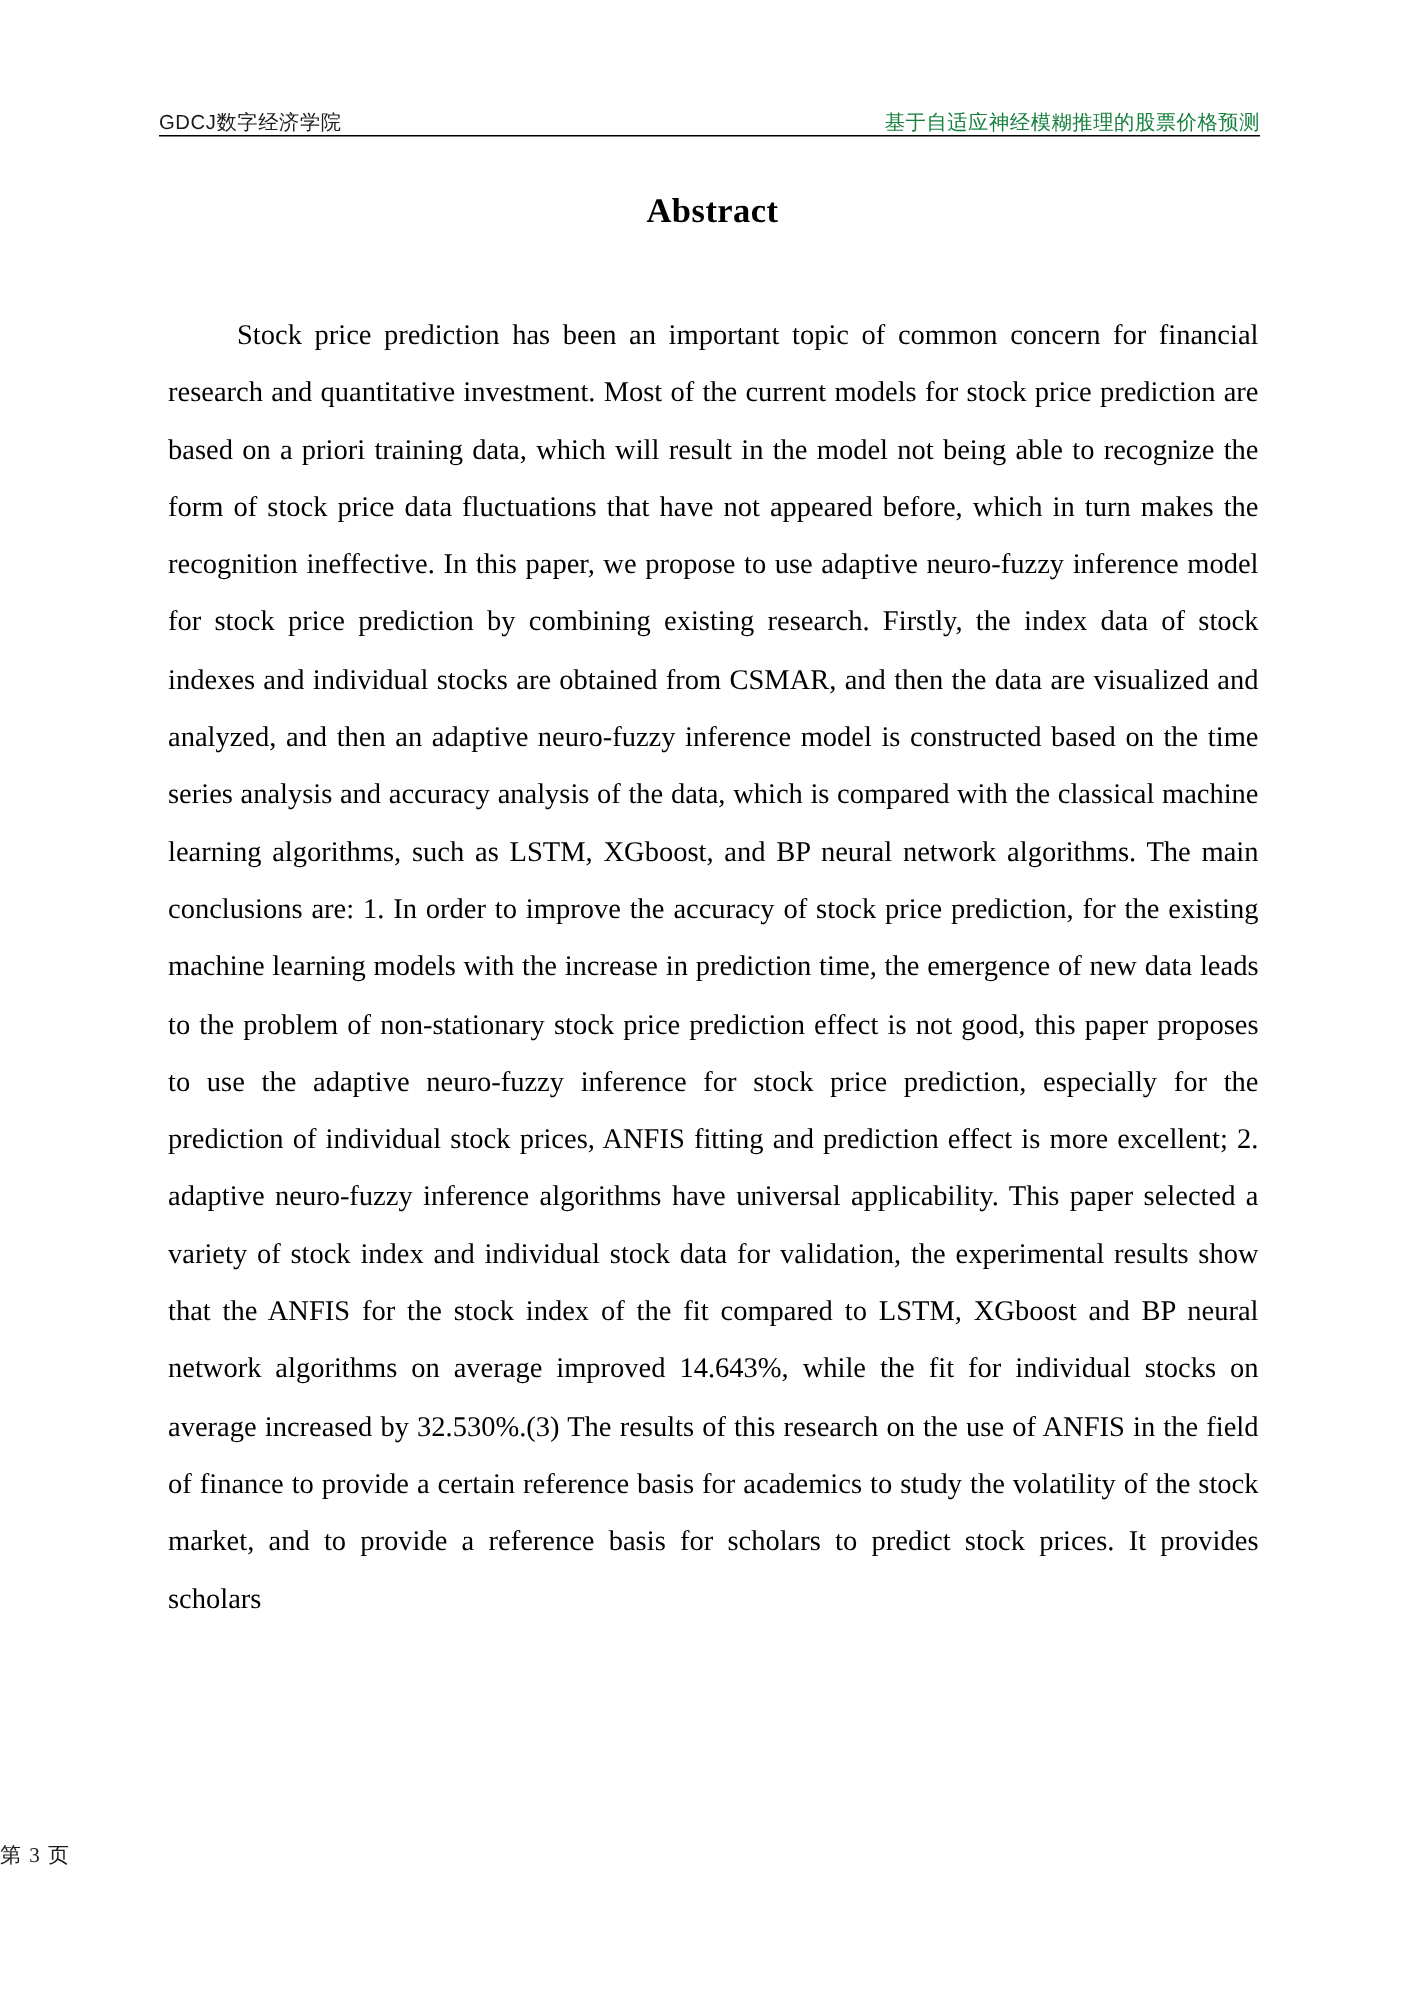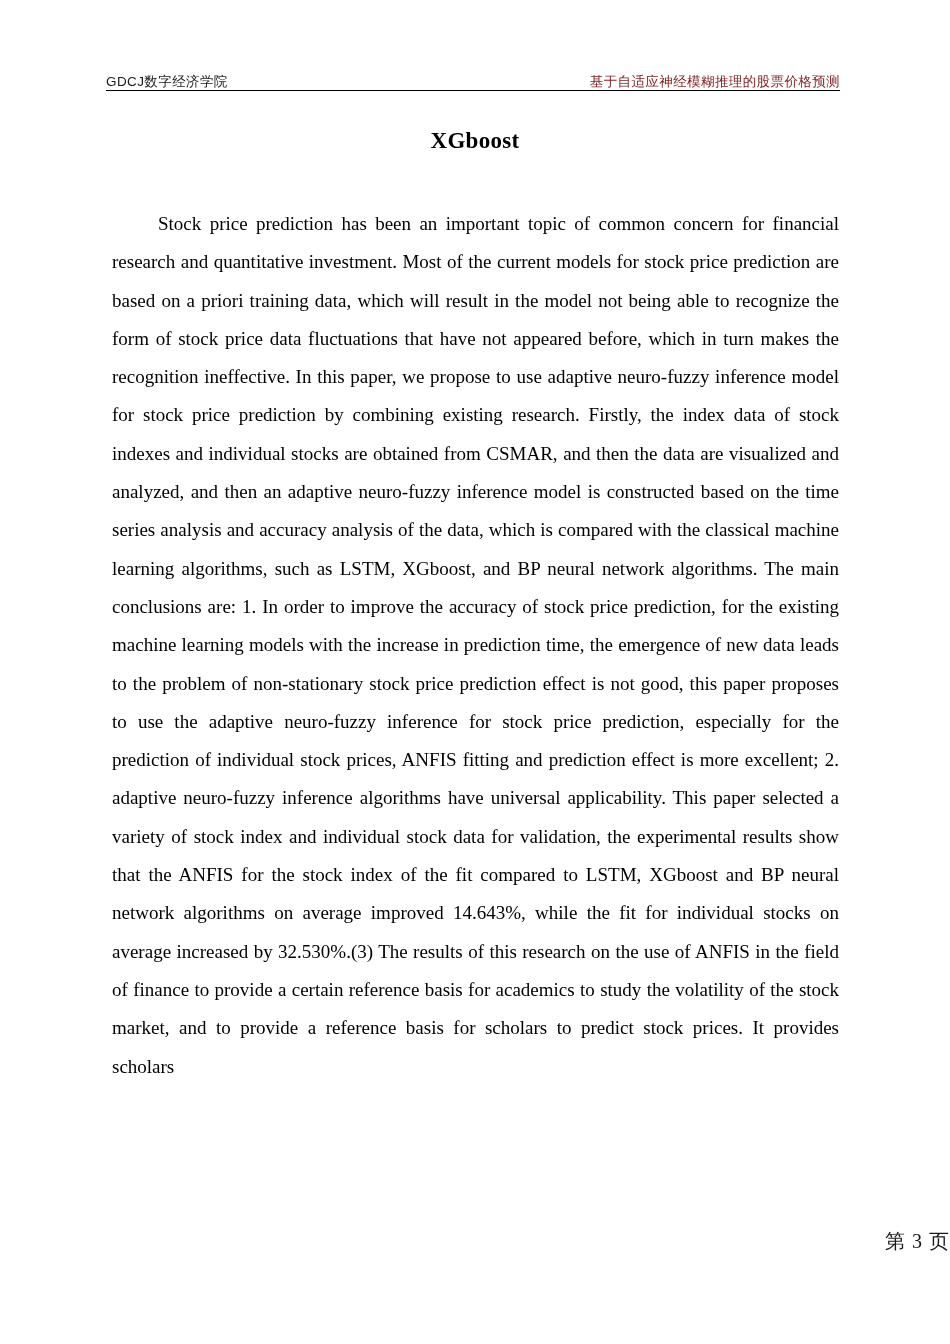--- a/index.html
+++ b/index.html
@@ -42,21 +42,21 @@
     letter-spacing: 0.4px;
     line-height: 1;
     color: #1a1a1a;
     white-space: nowrap;
   }
   .header-right {
     font-family: "Liberation Sans", "DejaVu Sans", sans-serif;
     font-size: 13.5px;
     letter-spacing: 0.4px;
     line-height: 1;
-    color: #7f1d1d;
+    color: #15803d;
     white-space: nowrap;
   }
   .header-rule {
     position: absolute;
     left: 106px;
     top: 90px;
     width: 734px;
     height: 0;
     border-top: 1.6px solid #000000;
   }
@@ -89,37 +89,37 @@
     hyphens: none;
     word-spacing: 0.2px;
   }
 
   
   .page-footer {
     position: absolute;
     left: 0;
     top: 1228px;
     width: 950px;
-    text-align: right;
+    text-align: left;
     font-family: "Liberation Serif", "DejaVu Serif", serif;
-    font-size: 20px;
+    font-size: 14px;
     letter-spacing: 1px;
     color: #1a1a1a;
   }
 </style>
 </head>
 <body>
 
 <div class="page">
 
   <div class="page-header">
     <div class="header-left">GDCJ数字经济学院</div>
     <div class="header-right">基于自适应神经模糊推理的股票价格预测</div>
   </div>
   <div class="header-rule"></div>
 
-  <h1 class="doc-title">XGboost</h1>
+  <h1 class="doc-title">Abstract</h1>
 
   <div class="abstract-body">Stock price prediction has been an important topic of common concern for financial research and quantitative investment. Most of the current models for stock price prediction are based on a priori training data, which will result in the model not being able to recognize the form of stock price data fluctuations that have not appeared before, which in turn makes the recognition ineffective. In this paper, we propose to use adaptive neuro-fuzzy inference model for stock price prediction by combining existing research. Firstly, the index data of stock indexes and individual stocks are obtained from CSMAR, and then the data are visualized and analyzed, and then an adaptive neuro-fuzzy inference model is constructed based on the time series analysis and accuracy analysis of the data, which is compared with the classical machine learning algorithms, such as LSTM, XGboost, and BP neural network algorithms. The main conclusions are: 1. In order to improve the accuracy of stock price prediction, for the existing machine learning models with the increase in prediction time, the emergence of new data leads to the problem of non-stationary stock price prediction effect is not good, this paper proposes to use the adaptive neuro-fuzzy inference for stock price prediction, especially for the prediction of individual stock prices, ANFIS fitting and prediction effect is more excellent; 2. adaptive neuro-fuzzy inference algorithms have universal applicability. This paper selected a variety of stock index and individual stock data for validation, the experimental results show that the ANFIS for the stock index of the fit compared to LSTM, XGboost and BP neural network algorithms on average improved 14.643%, while the fit for individual stocks on average increased by 32.530%.(3) The results of this research on the use of ANFIS in the field of finance to provide a certain reference basis for academics to study the volatility of the stock market, and to provide a reference basis for scholars to predict stock prices. It provides scholars</div>
 
   <div class="page-footer">第 3 页</div>
 
 </div>
 
 </body></html>

